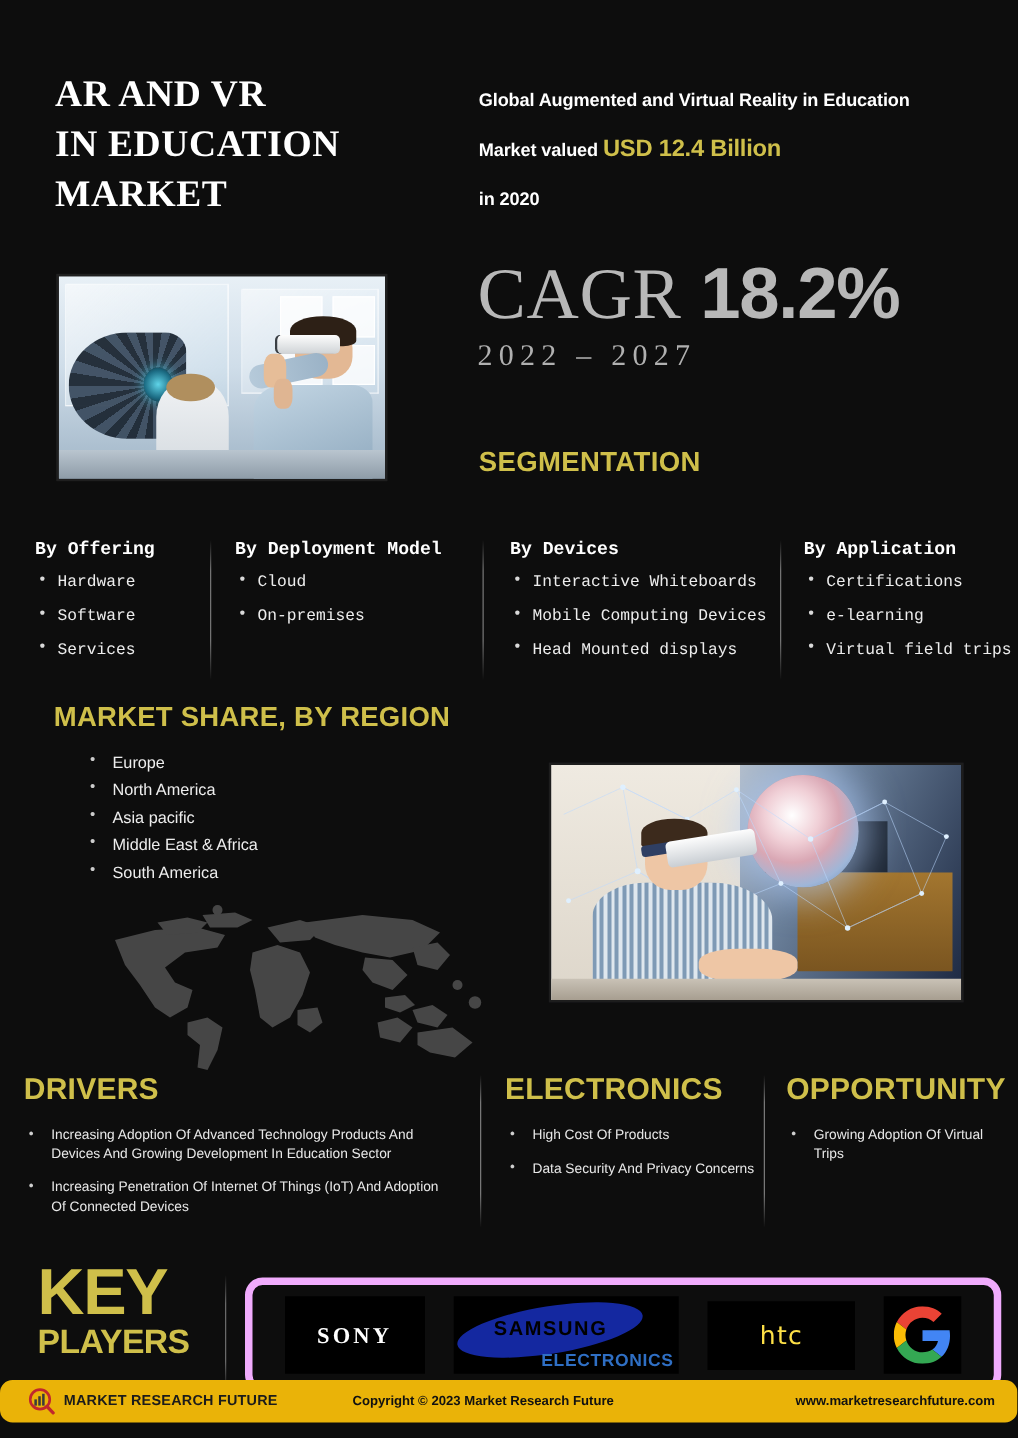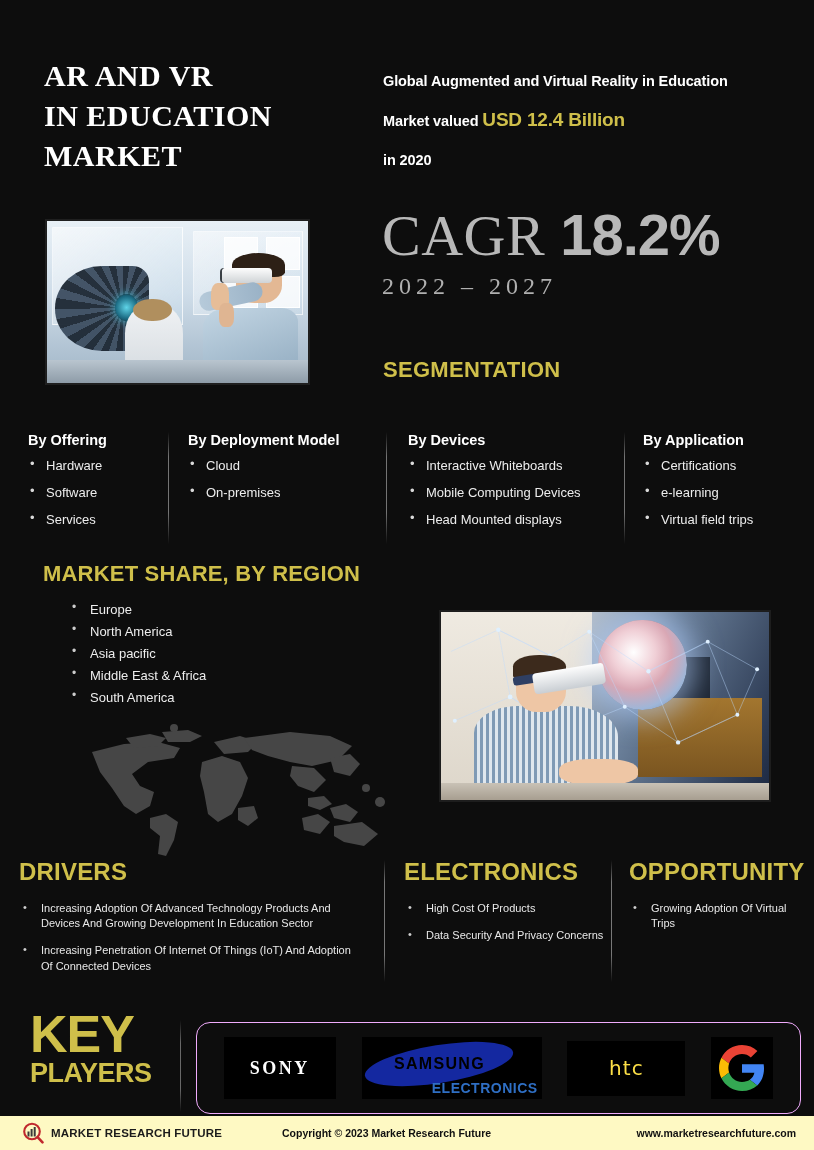--- a/index.html
+++ b/index.html
@@ -178,21 +178,21 @@
     position:absolute; left:33%; bottom:38%; width:15%; height:14%;
     background:#b08f5e; border-radius:50%;
   }
   .ph-desk {
     position:absolute; left:0; bottom:0; width:100%; height:14%;
     background: linear-gradient(180deg,#b9c5cf,#8e9ca8);
   }
 
   
   .seg-row { position: absolute; left: 28px; top: 432px; width: 760px; height: 115px; }
-  .seg-col { position: absolute; top: 0; }
+  .seg-col { position: absolute; top: 0; font-family: Liberation Mono, monospace; }
   .seg-col.c0 { left: 0px;   width: 140px; }
   .seg-col.c1 { left: 160px; width: 195px; }
   .seg-col.c2 { left: 380px; width: 245px; }
   .seg-col.c3 { left: 615px; width: 160px; }
   .seg-head {
     font-size: 14.5px; font-weight: bold; color:#ffffff;
     margin-bottom: 11px; white-space: nowrap;
   }
   .seg-list { list-style: none; }
   .seg-list li {
@@ -301,21 +301,21 @@
   }
   .kp-players {
     font-size: 27px; font-weight: bold; color:#cfbf4a; line-height: 1.1; letter-spacing:-.5px;
   }
   .kp-sep {
     position:absolute; left:180px; top:1020px; width:1px; height:92px;
     background: linear-gradient(180deg, rgba(255,255,255,0), rgba(180,180,180,.55) 25%, rgba(180,180,180,.55) 75%, rgba(255,255,255,0));
   }
   .kp-box {
     position:absolute; left:196px; top:1022px; width:605px; height:92px;
-    border:1px solid #f0abfc; border-radius:14px;
+    border:6px solid #f0abfc; border-radius:14px;
     display:flex; align-items:center; justify-content:space-around;
     padding: 0 14px;
   }
   .logo-tile {
     background:#000000; display:flex; align-items:center; justify-content:center;
     overflow:hidden; position:relative;
   }
   .logo-sony { width: 112px; height: 62px; }
   .logo-sony span {
     font-family:"Liberation Serif", serif; font-weight:bold; font-size:18px;
@@ -339,23 +339,23 @@
   .logo-htc { width: 118px; height: 55px; }
   .logo-htc span {
     color:#fde047; font-size:20px; font-weight:400; letter-spacing:1px;
     font-family:"DejaVu Sans", sans-serif;
   }
   .logo-google { width: 62px; height: 62px; }
   .g-mark { width: 46px; height: 46px; position:relative; }
 
   
   .footer {
-    position:absolute; left:0; bottom:0; width:814px; height:34px;
-    background:#fef9c3; color:#000000;
-    display:flex; align-items:center;
+    position:absolute; left:0; bottom:12px; width:814px; height:34px;
+    background:#eab308; color:#000000;
+    display:flex; align-items:center;border-radius:10px;
   }
   .f-logo { position:absolute; left:22px; display:flex; align-items:center; gap:7px; }
   .f-logo-name { font-size:11.5px; font-weight:bold; color:#1b1b1b; letter-spacing:.2px; }
   .f-copy { position:absolute; left:282px; font-size:10.5px; font-weight:bold; color:#111111; }
   .f-url  { position:absolute; right:18px; font-size:10.5px; font-weight:bold; color:#111111; }
 </style>
 </head>
 <body>
 
 <div id="page">

